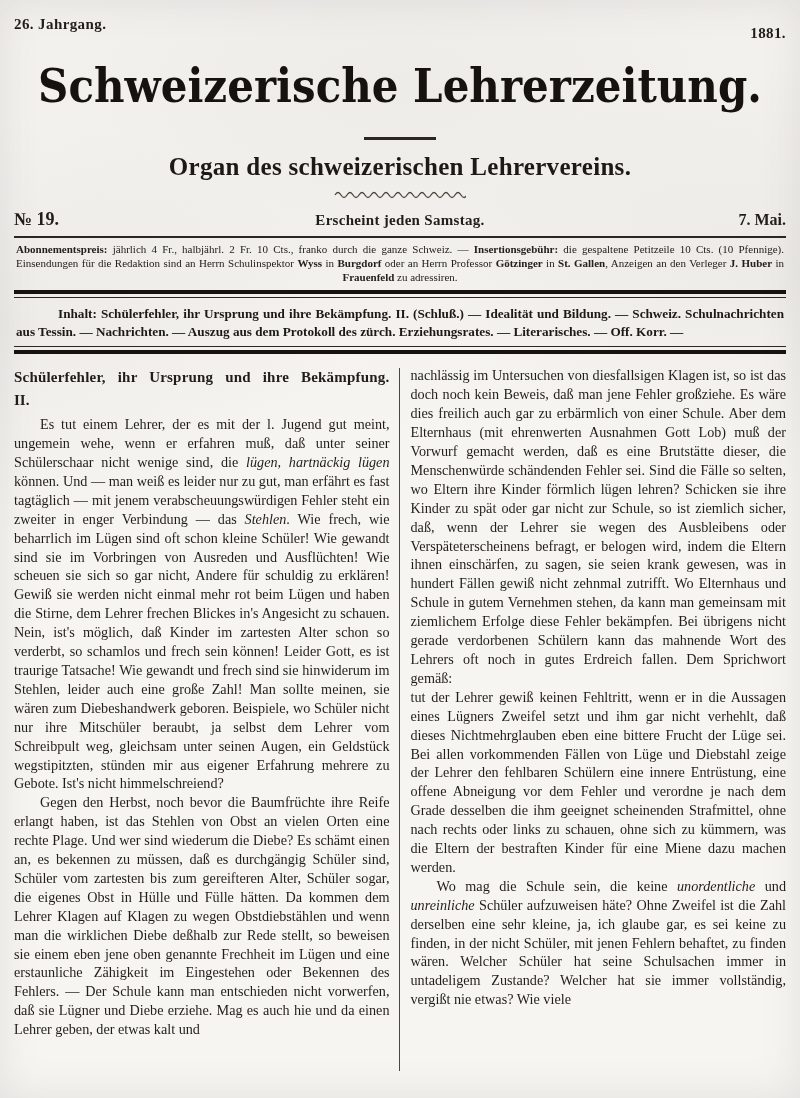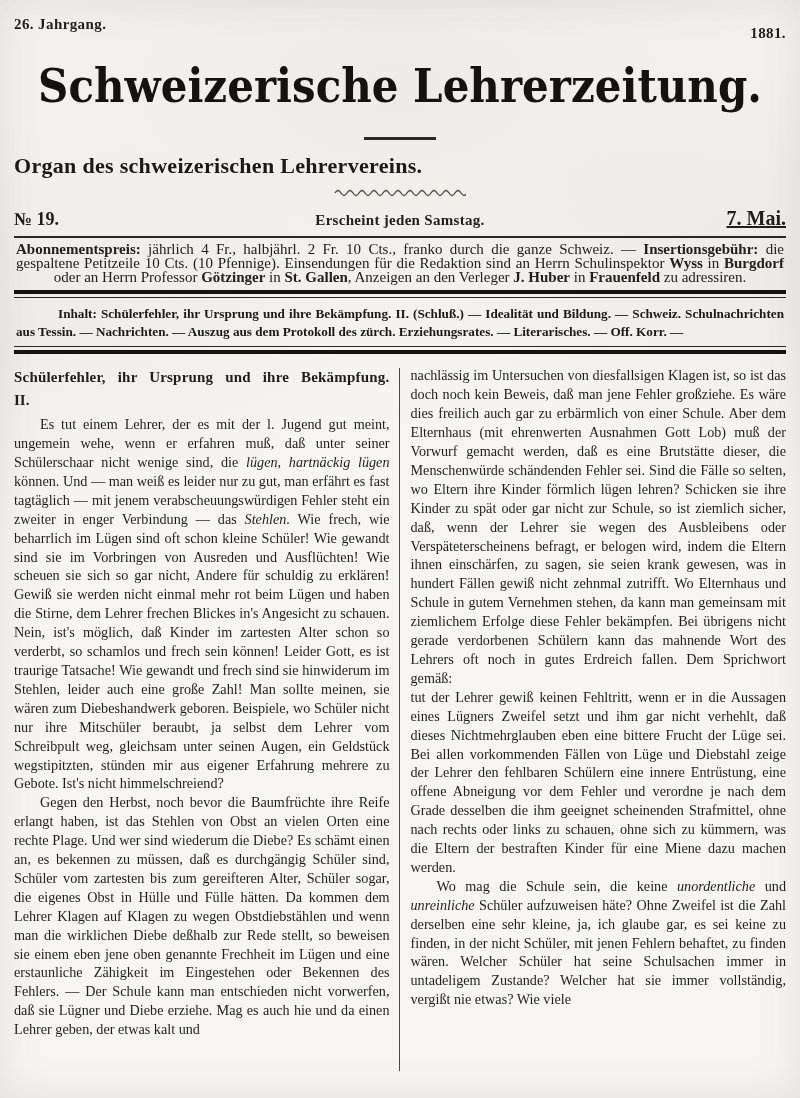--- a/index.html
+++ b/index.html
@@ -34,40 +34,41 @@
     font-size:42px;
     letter-spacing:0px;
     transform:scaleY(1.12);
     transform-origin:top center;
     white-space:nowrap;
     color:#15120f;
   }
   .short-rule{width:72px;height:3px;background:#2a2722;margin:30px auto 0 auto;}
   .organ{
     margin:13px 0 6px 0;
-    font-size:22px;
+    text-align:center;
+    font-size:25px;
     font-weight:700;
     letter-spacing:0.3px;
     color:#1d1915;
   }
   .wavy{display:block;margin:9px auto 0 auto;}
 
   .issue-row{
     margin-top:10px;
     display:grid;grid-template-columns:1fr auto 1fr;align-items:baseline;gap:26px;
   }
   .issue-no{font-size:18px;font-weight:700;justify-self:start;}
   .schedule{font-size:15px;font-weight:700;letter-spacing:0.3px;}
-  .date{font-size:20px;font-weight:700;justify-self:end;text-decoration:underline;}
+  .date{font-size:16px;font-weight:700;justify-self:end;}
 
   .thin-rule{border-top:2px solid #2a2722;margin-top:6px;}
 
   .subscription{
     margin:5px 2px 0 2px;
-    font-size:15px;line-height:13.8px;
+    font-size:11px;line-height:13.8px;
     font-weight:500;
     text-align:justify;text-align-last:center;
     color:#25201b;
   }
   .rule-dbl{margin-top:6px;height:8px;
     border-top:4px solid #15120f;border-bottom:1px solid #2a2722;box-sizing:border-box;}
   .inhalt{
     margin:7px 2px 0 2px;
     font-size:13.2px;line-height:17.5px;
     font-weight:700;

